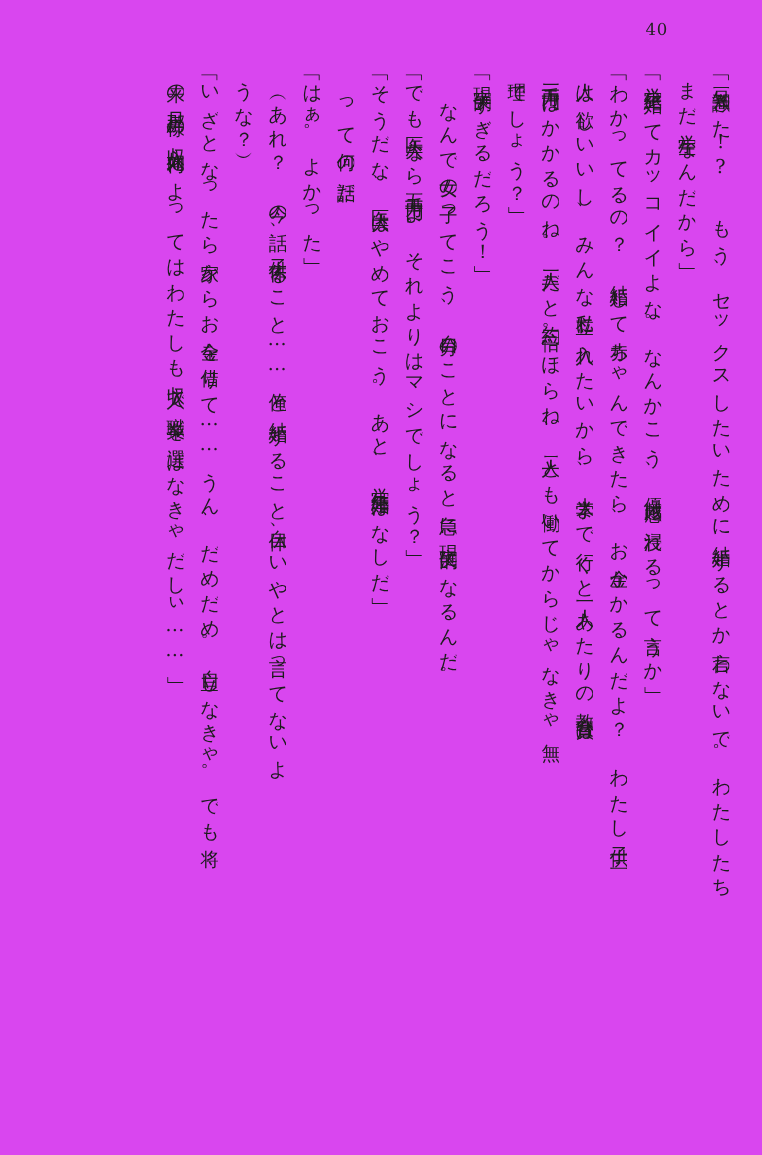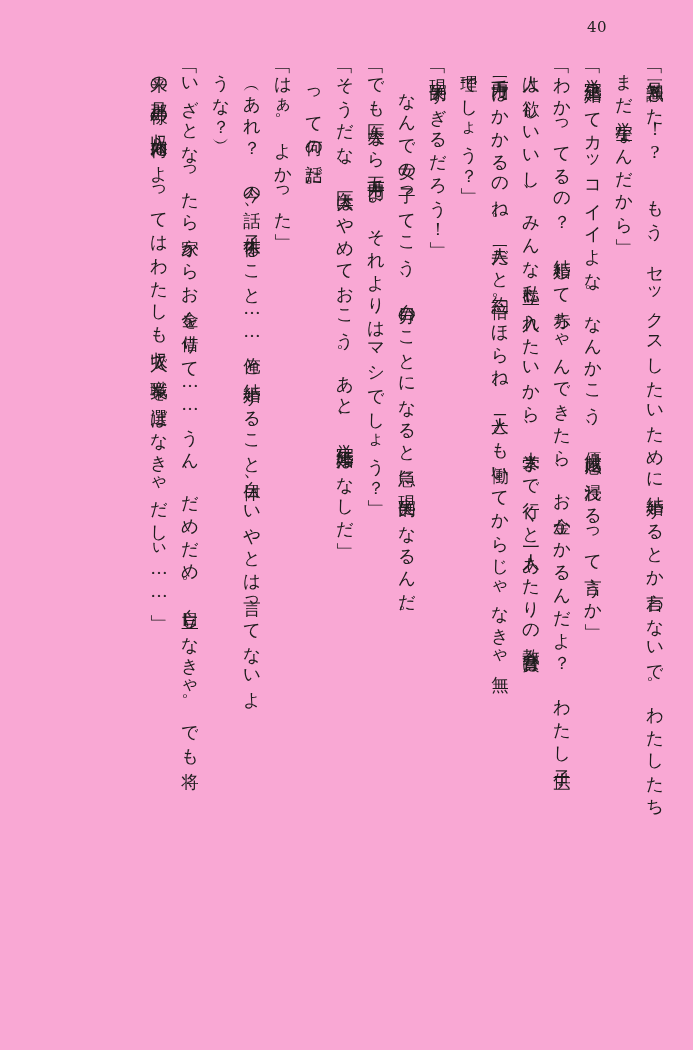--- a/index.html
+++ b/index.html
@@ -11,21 +11,21 @@
     width: 693px;
     height: 1050px;
     overflow: hidden;
     font-family: "DejaVu Serif", "Liberation Serif", serif;
     color: #1a1a1a;
   }
   #page {
     position: relative;
     width: 693px;
     height: 1050px;
-    background: #f9a8d4;
+    background: #d946ef;
   }
   #page-number {
     position: absolute;
     top: 18px;
     right: 86px;
     font-size: 15px;
     font-family: "DejaVu Serif", "Liberation Serif", serif;
     color: #222;
     letter-spacing: 0.5px;
   }

